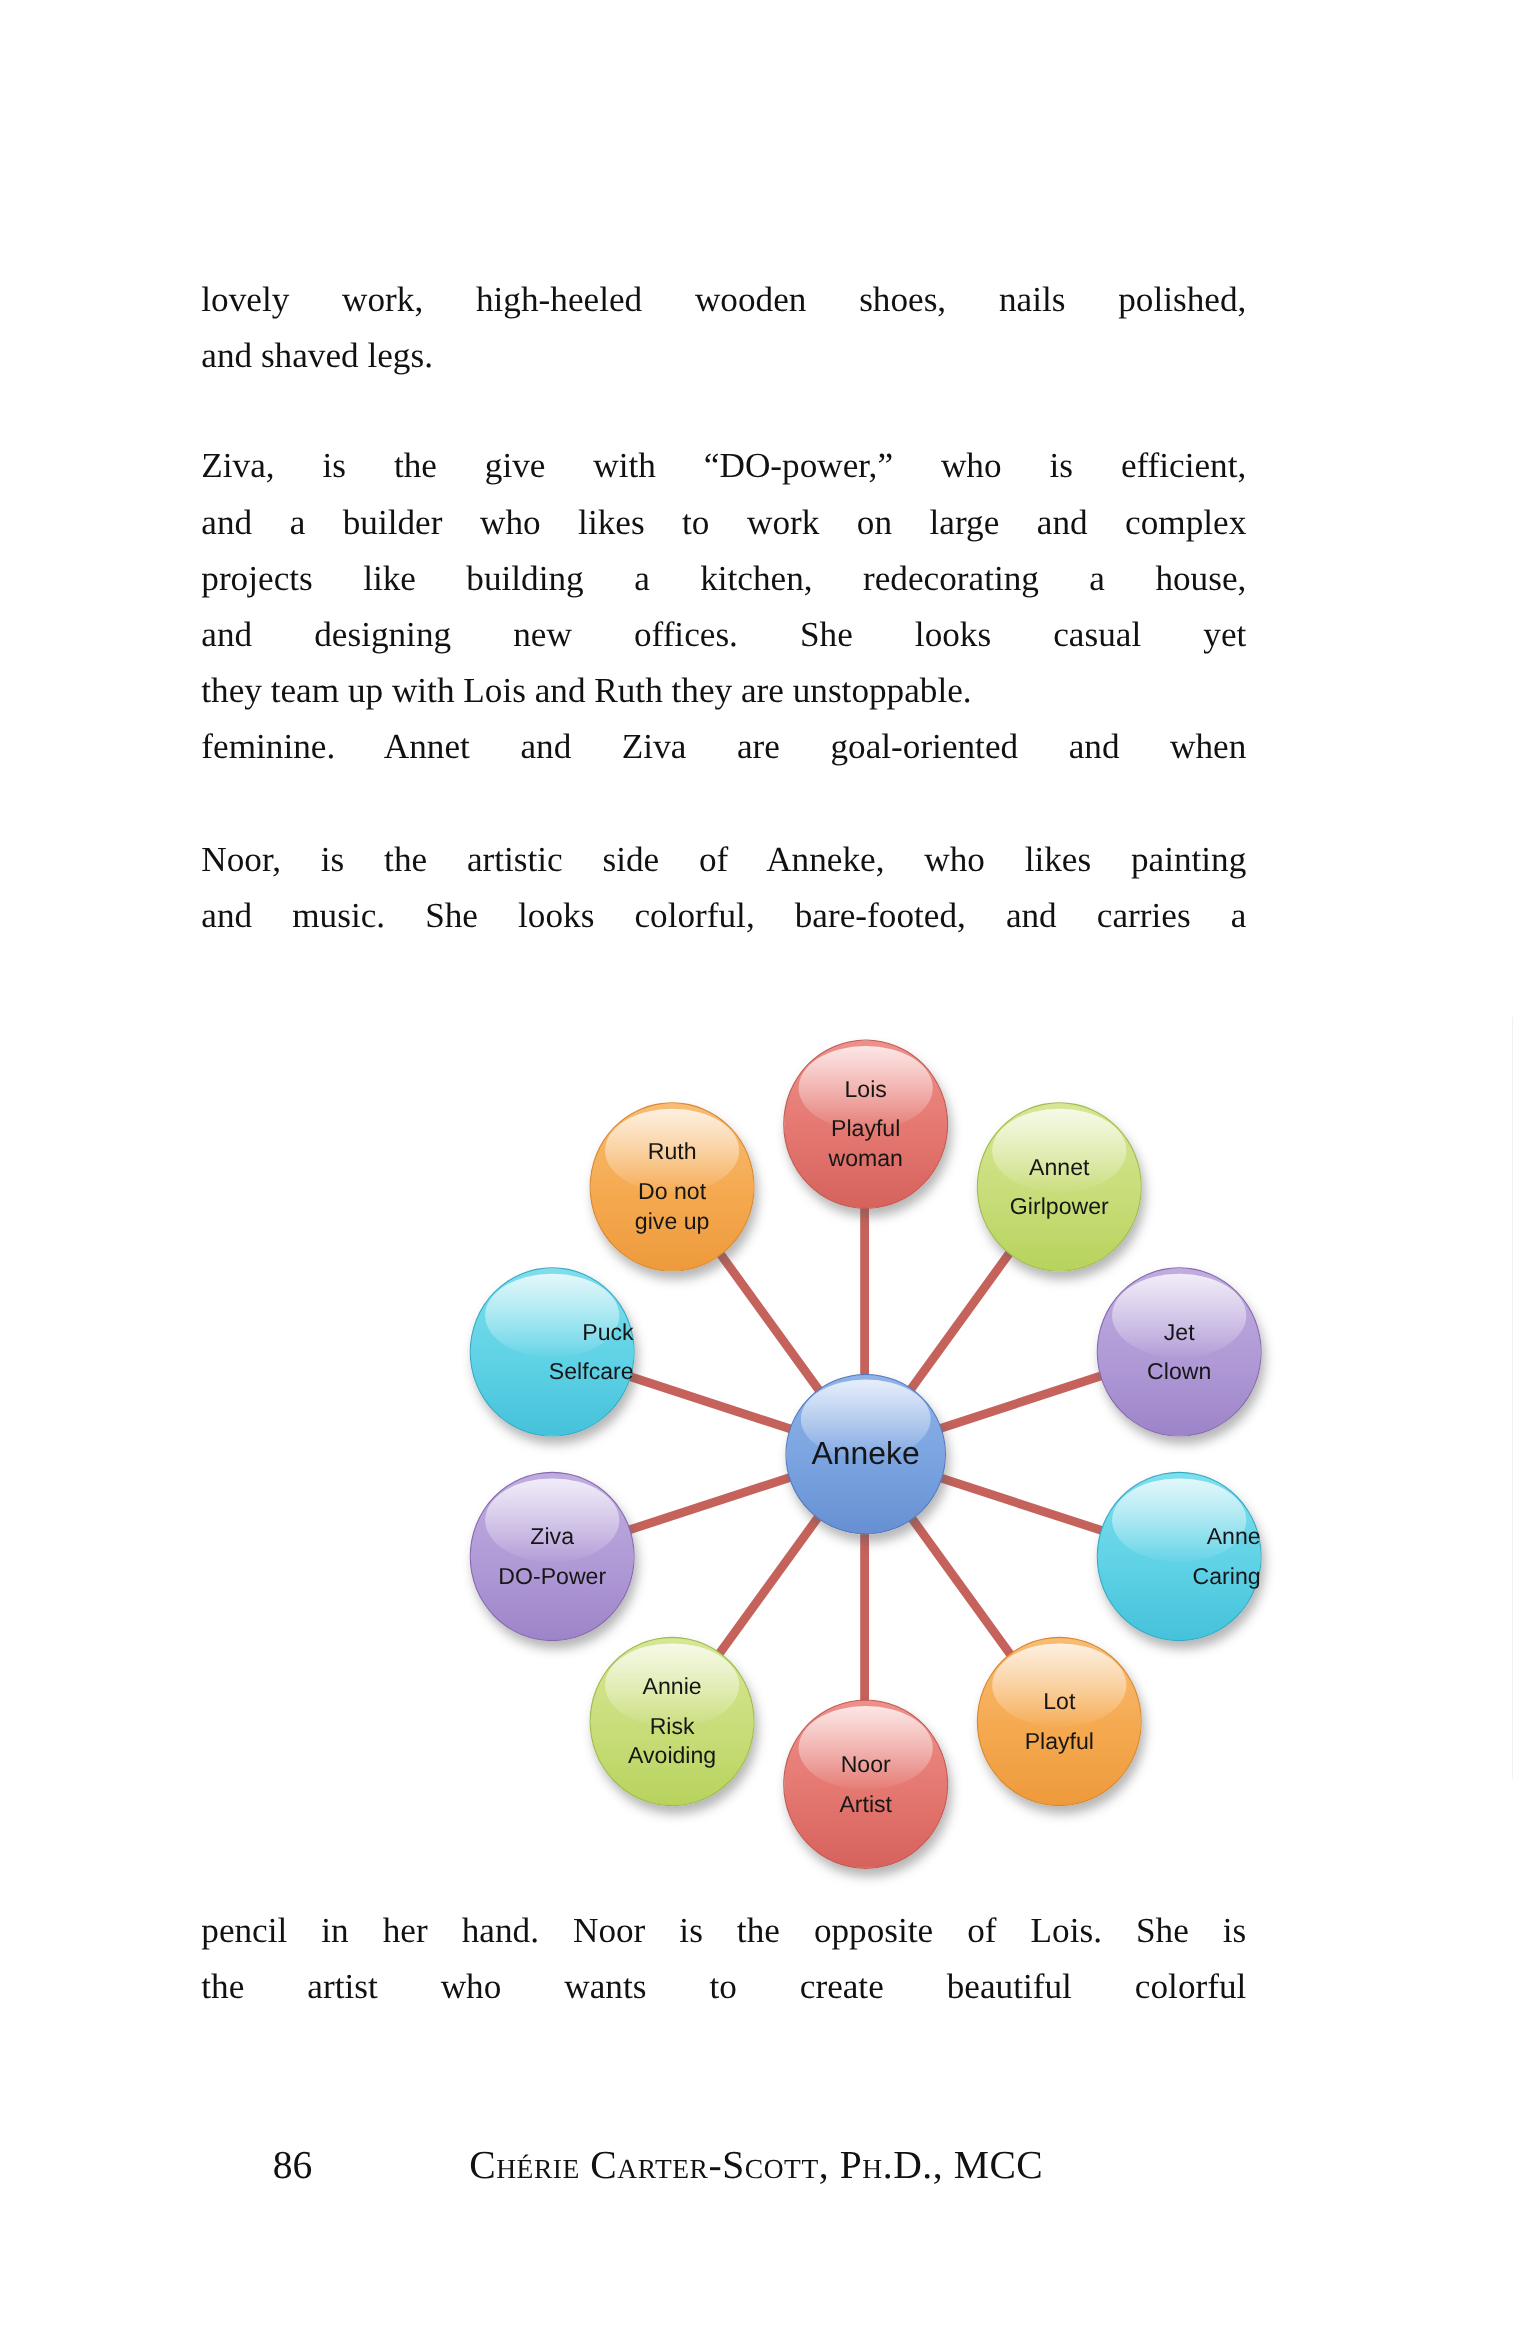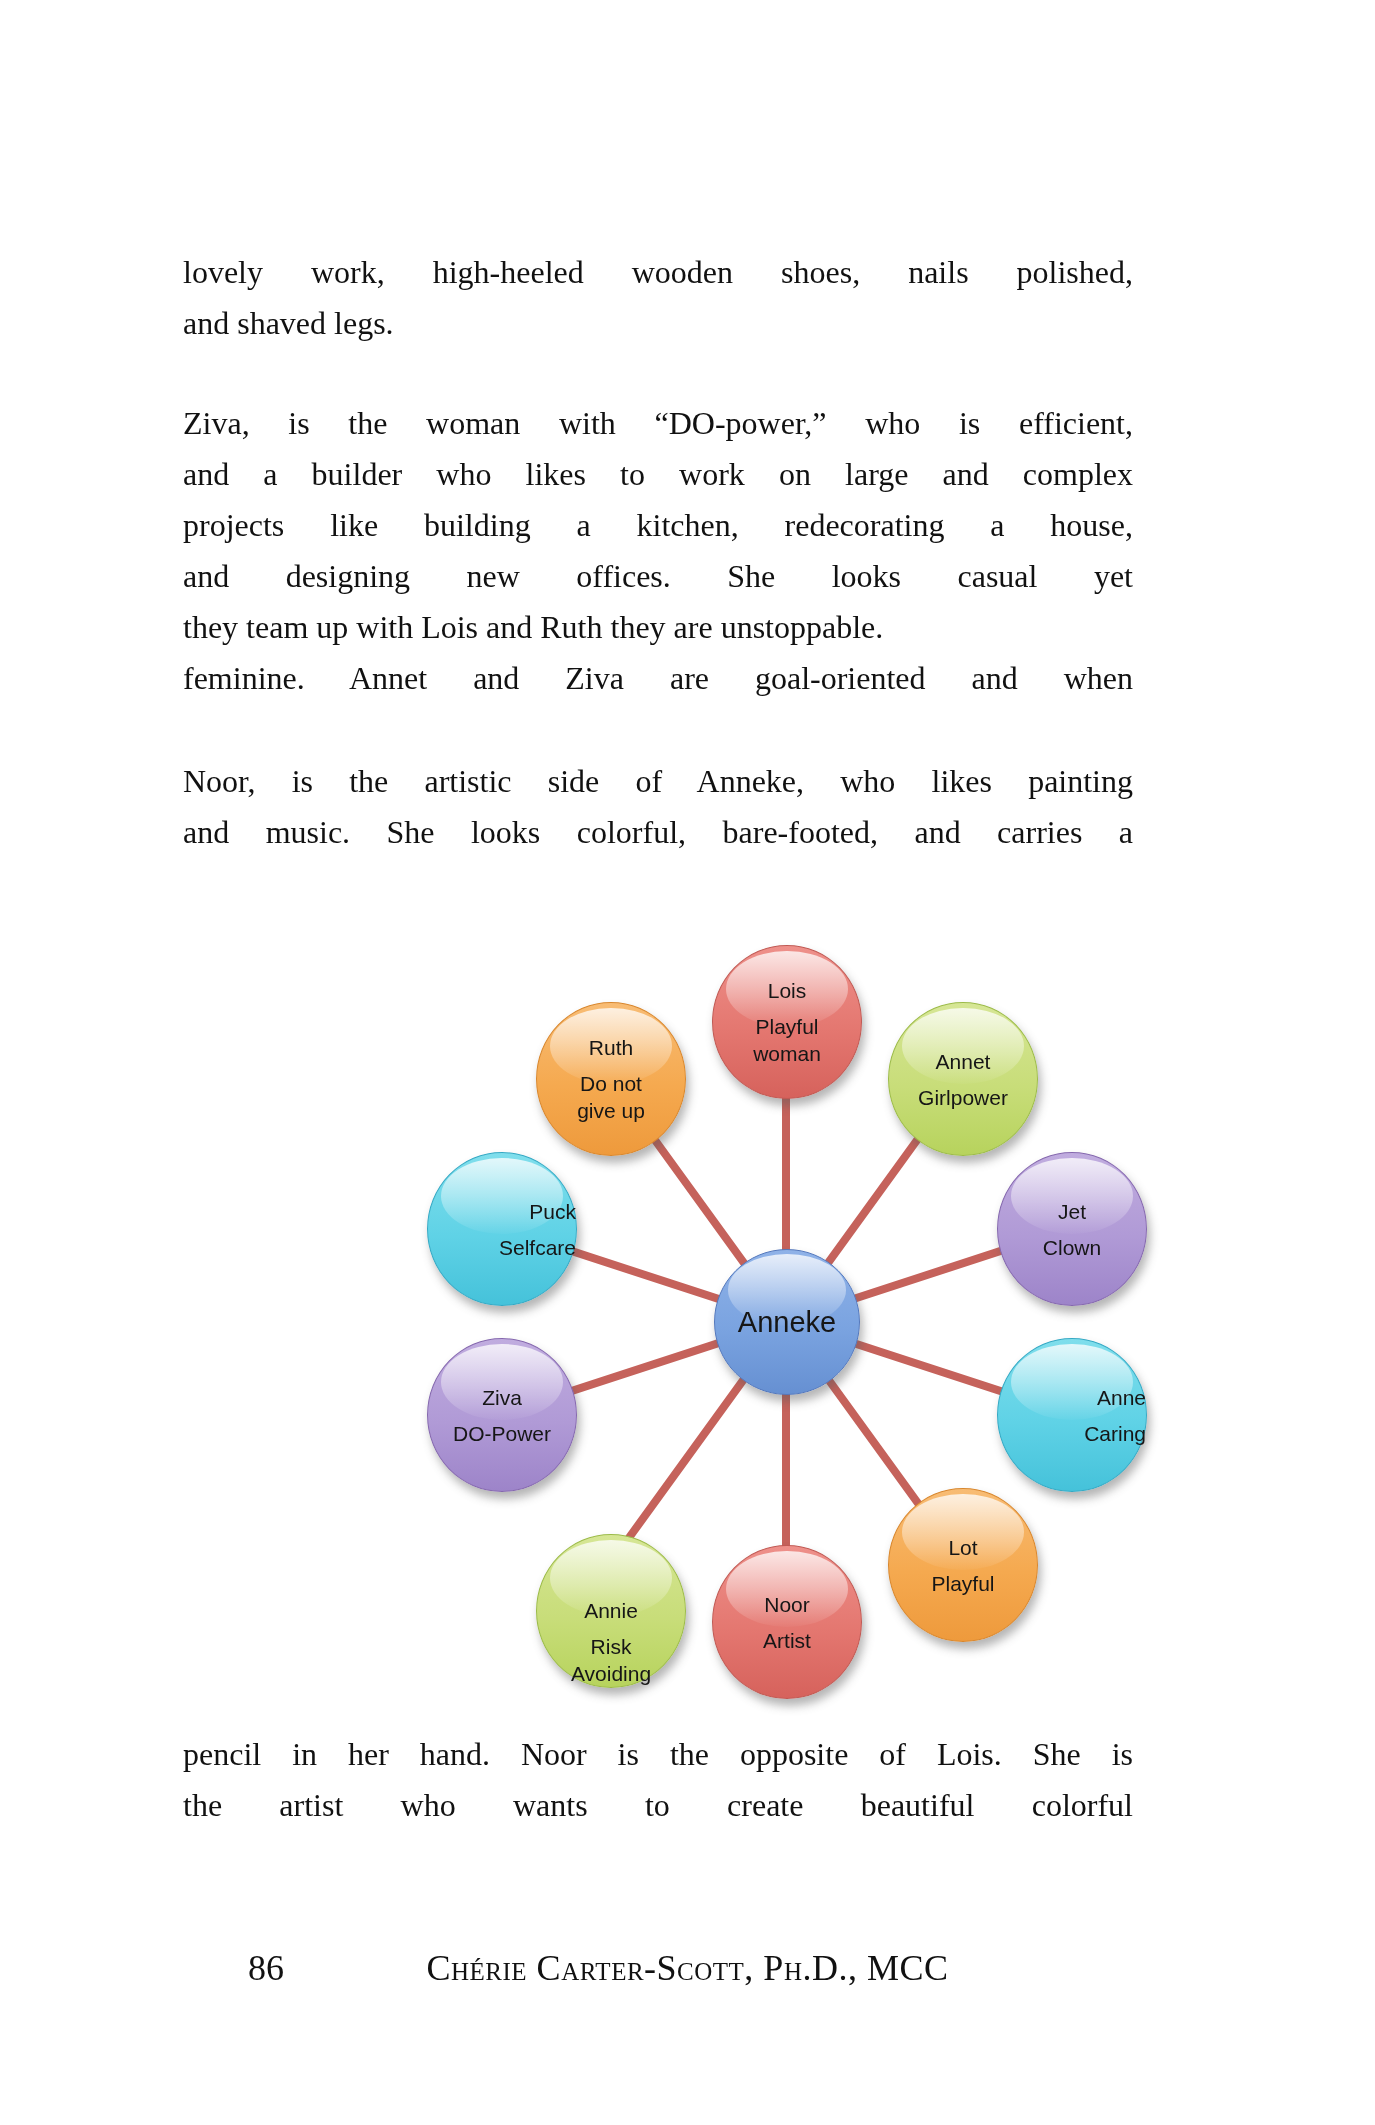--- a/index.html
+++ b/index.html
@@ -50,21 +50,21 @@
 <body>
 
 <div class="page">
 
   <div id="paragraphs">
     <div class="para" style="top:247px">
         <div class="line just"><span>lovely work, high-heeled wooden shoes, nails polished,</span></div>
         <div class="line"><span>and shaved legs.</span></div>
       </div>
     <div class="para" style="top:398px">
-        <div class="line just"><span class="b">Ziva,</span><span> is the woman with “DO-power,” who is efficient,</span></div>
+        <div class="line just"><span class="b">Ziva,</span><span> is the give with “DO-power,” who is efficient,</span></div>
         <div class="line just"><span>and a builder who likes to work on large and complex</span></div>
         <div class="line just"><span>projects like building a kitchen, redecorating a house,</span></div>
         <div class="line just"><span>and designing new offices.  She looks casual yet</span></div>
         <div class="line"><span>they team up with </span><span class="b">Lois</span><span> and </span><span class="b">Ruth</span><span> they are unstoppable.</span></div>
         <div class="line just"><span>feminine. </span><span class="b">Annet</span><span> and </span><span class="b">Ziva</span><span> are goal-oriented and when</span></div>
       </div>
     <div class="para" style="top:756px">
         <div class="line just"><span class="b">Noor,</span><span> is the artistic side of Anneke, who likes painting</span></div>
         <div class="line just"><span>and music.  She looks colorful, bare-footed, and carries a</span></div>
       </div>
@@ -121,21 +121,21 @@
         <div class="ndesc">
           <div>Playful</div>
         </div>
       </div>
       <div class="node node--salmon" style="left: 712px; top: 1545px; width: 148px; height: 152px;">
         <div class="nname">Noor</div>
         <div class="ndesc">
           <div>Artist</div>
         </div>
       </div>
-      <div class="node node--green" style="left: 536px; top: 1534px; width: 148px; height: 152px; justify-content: flex-end;">
+      <div class="node node--green" style="left: 536px; top: 1488px; width: 148px; height: 152px;">
         <div class="nname">Annie</div>
         <div class="ndesc">
           <div>Risk</div>
           <div>Avoiding</div>
         </div>
       </div>
       <div class="node node--purple" style="left: 427px; top: 1338px; width: 148px; height: 152px;">
         <div class="nname">Ziva</div>
         <div class="ndesc">
           <div>DO-Power</div>

